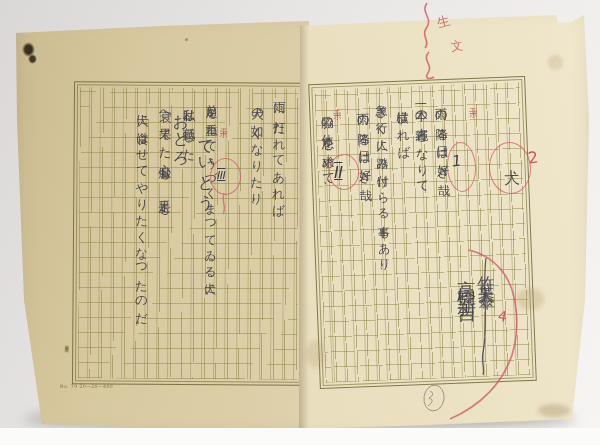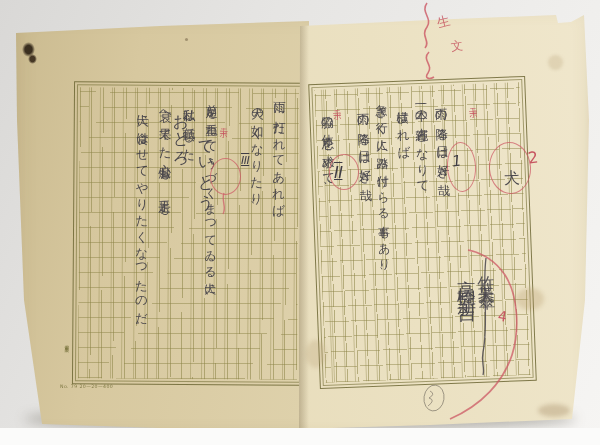--- a/index.html
+++ b/index.html
@@ -86,21 +86,21 @@
     <div class="vtext ink" style="left:374px;top:95px;font-size:12px;letter-spacing:2px;transform:rotate(-1.2deg);">急ぎ行く人に踏み付けらるゝ事もあり、</div>
     <div class="vtext ink" style="left:355px;top:104px;font-size:12.5px;letter-spacing:2.2px;transform:rotate(-2deg);">雨の降る日は好き哉</div>
     <div class="roman" style="left:334px;top:163px;font-size:16px;">II</div>
     <div class="vtext ink" style="left:319px;top:106px;font-size:12.5px;letter-spacing:2.2px;transform:rotate(-1.5deg);">脇の休息を求めて、</div>
 
     <div class="vtext ink" style="left:475px;top:262px;font-size:17px;letter-spacing:6px;transform:rotate(-2deg);opacity:.85;">竹葉天傘</div>
     <div class="vtext ink" style="left:454px;top:264px;font-size:19px;letter-spacing:8px;transform:rotate(-1.5deg);">高橋新吉</div>
 
     <div class="vtext ink" style="left:270px;top:92px;font-size:12.5px;letter-spacing:2.2px;transform:rotate(.6deg);">雨に打たれてあれば</div>
     <div class="vtext ink" style="left:248px;top:97px;font-size:12.5px;letter-spacing:2.2px;transform:rotate(.8deg);">犬の如くなりたり、</div>
-    <div class="roman" style="left:217px;top:154px;font-size:11px;margin-left:24px;">III</div>
+    <div class="roman" style="left:217px;top:169px;font-size:11px;">III</div>
     <div class="vtext ink" style="left:202px;top:95px;font-size:12px;letter-spacing:2px;transform:rotate(.5deg);">前足を重ねてうづくまつてゐる犬に、</div>
     <div class="vtext ink" style="left:180px;top:99px;font-size:12.5px;letter-spacing:2.4px;transform:rotate(.6deg);">私は低頭した</div>
     <div class="vtext ink furi" style="left:195px;top:128px;">ていとう</div>
     <div class="vtext ink" style="left:156px;top:100px;font-size:12.5px;letter-spacing:2.2px;transform:rotate(.6deg);">衰へ果てた心臓も、手足も、</div>
     <div class="vtext ink furi" style="left:170px;top:103px;">おとろ</div>
     <div class="vtext ink" style="left:133px;top:104px;font-size:12.5px;letter-spacing:2px;transform:rotate(.4deg);">犬に食はせてやりたくなつたのだ。</div>
   </div>
 
   <div class="layer">
     <div class="oval" style="left:489px;top:142px;width:40px;height:50px;transform:rotate(-4deg);"></div>

